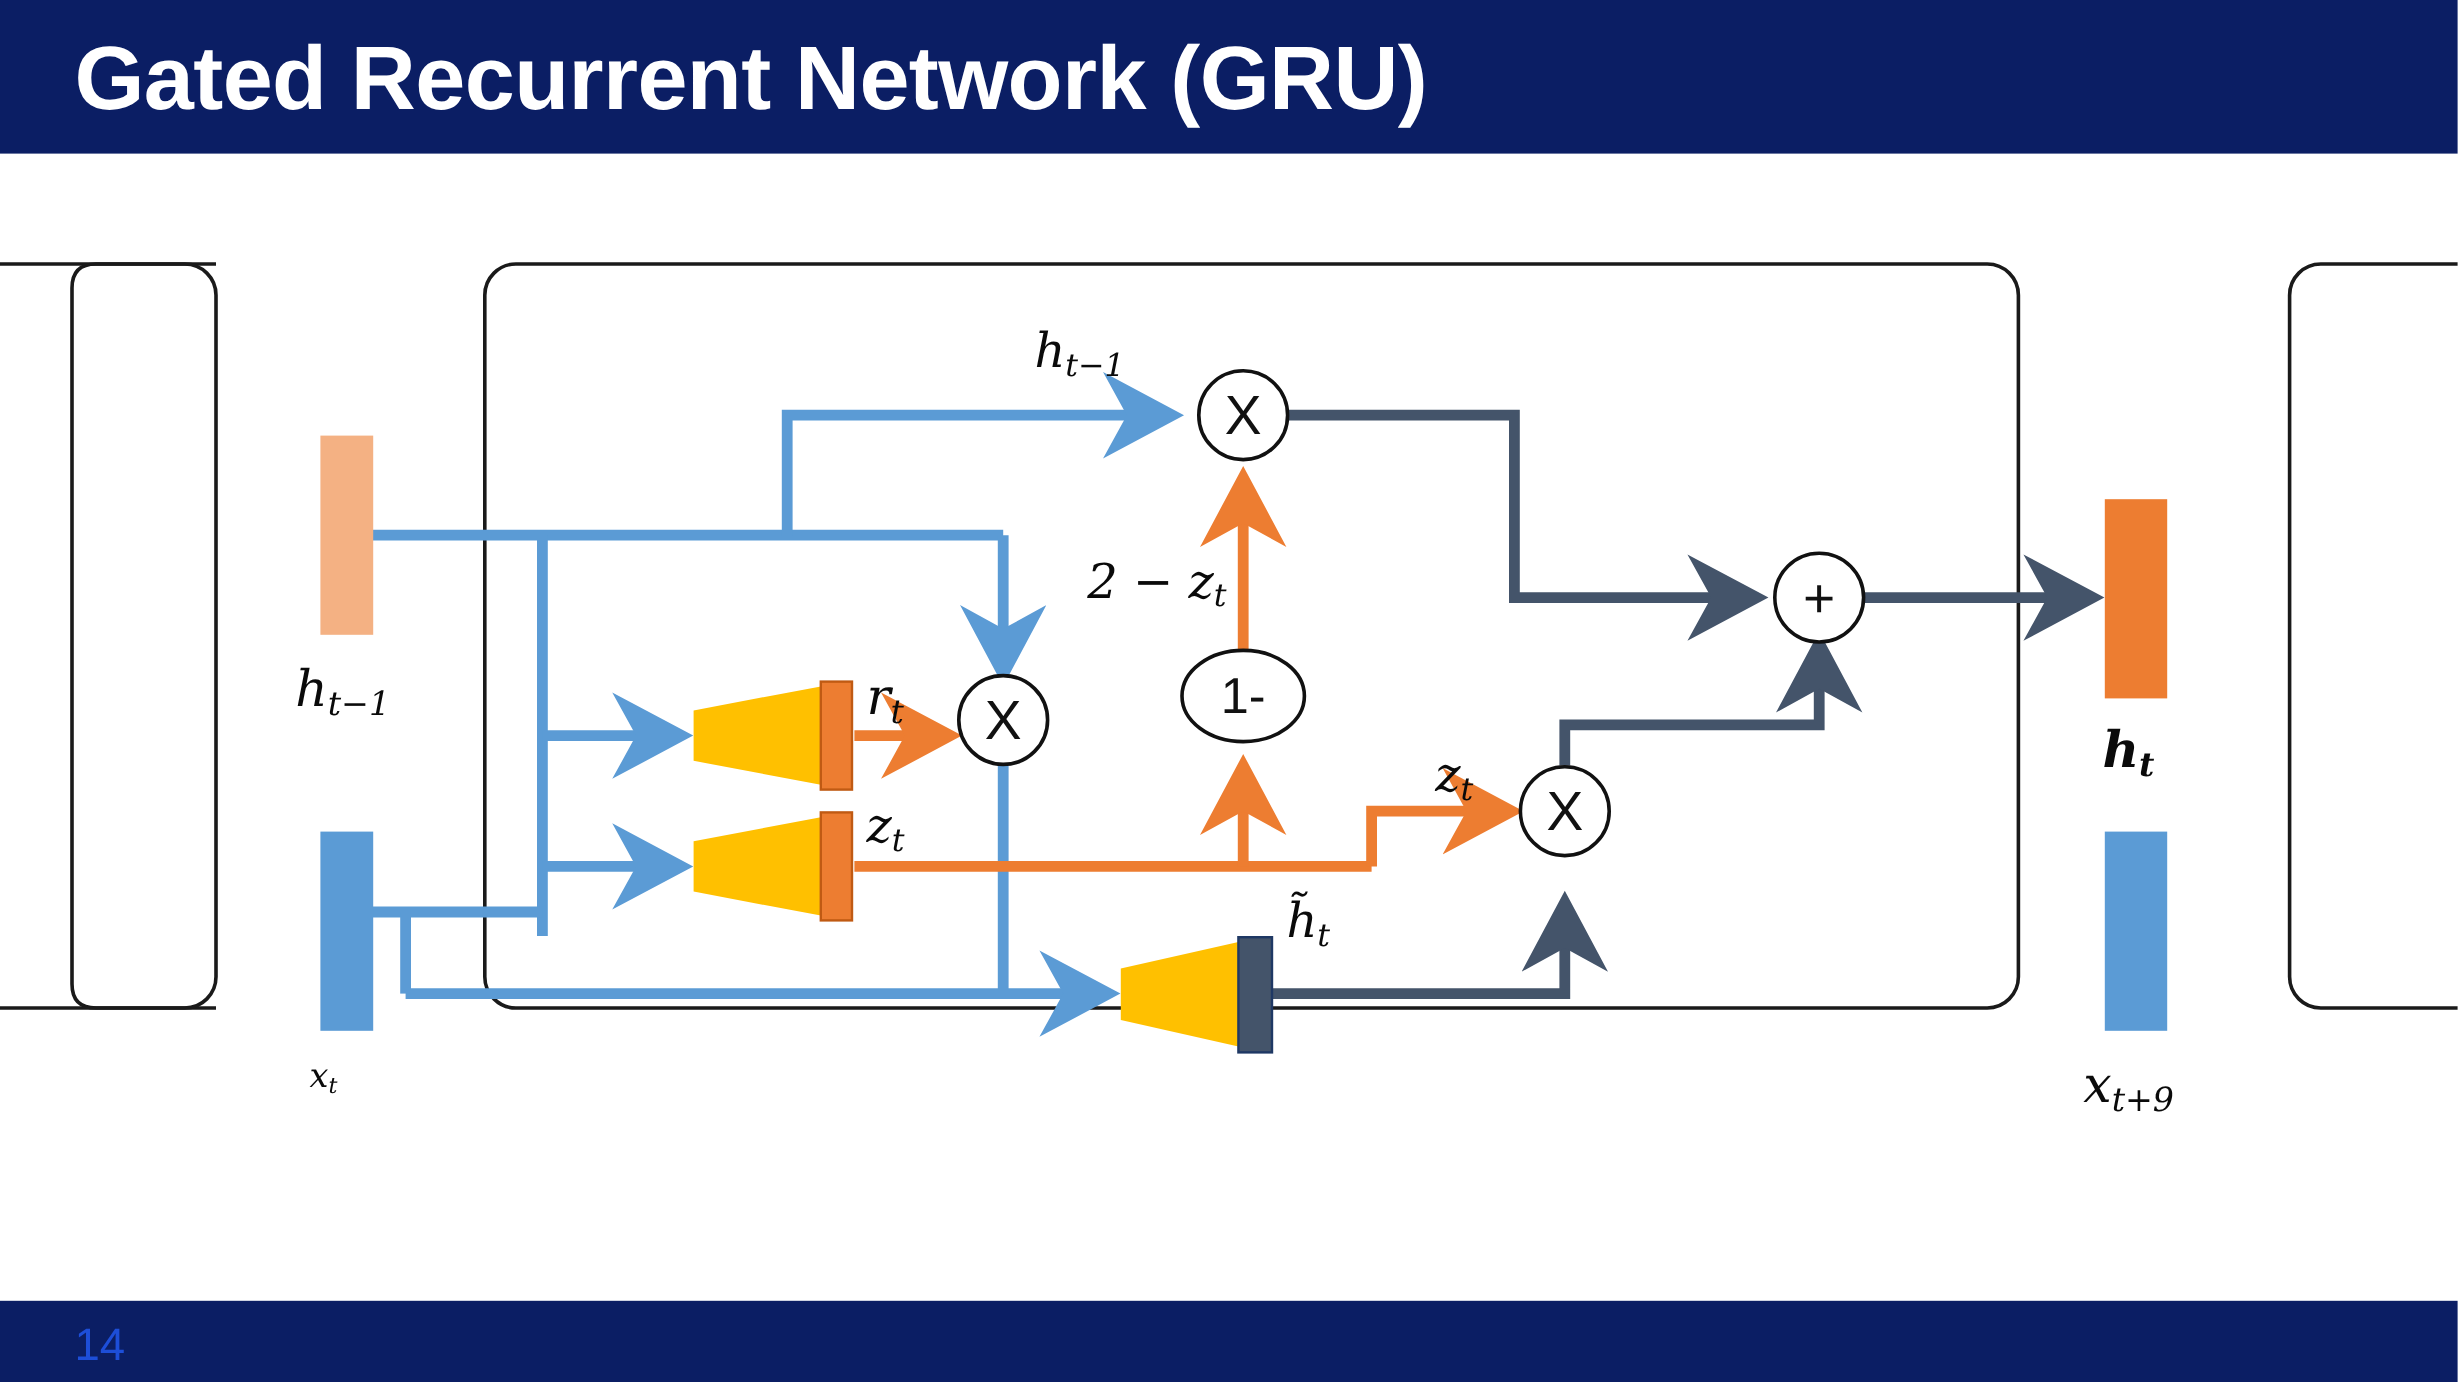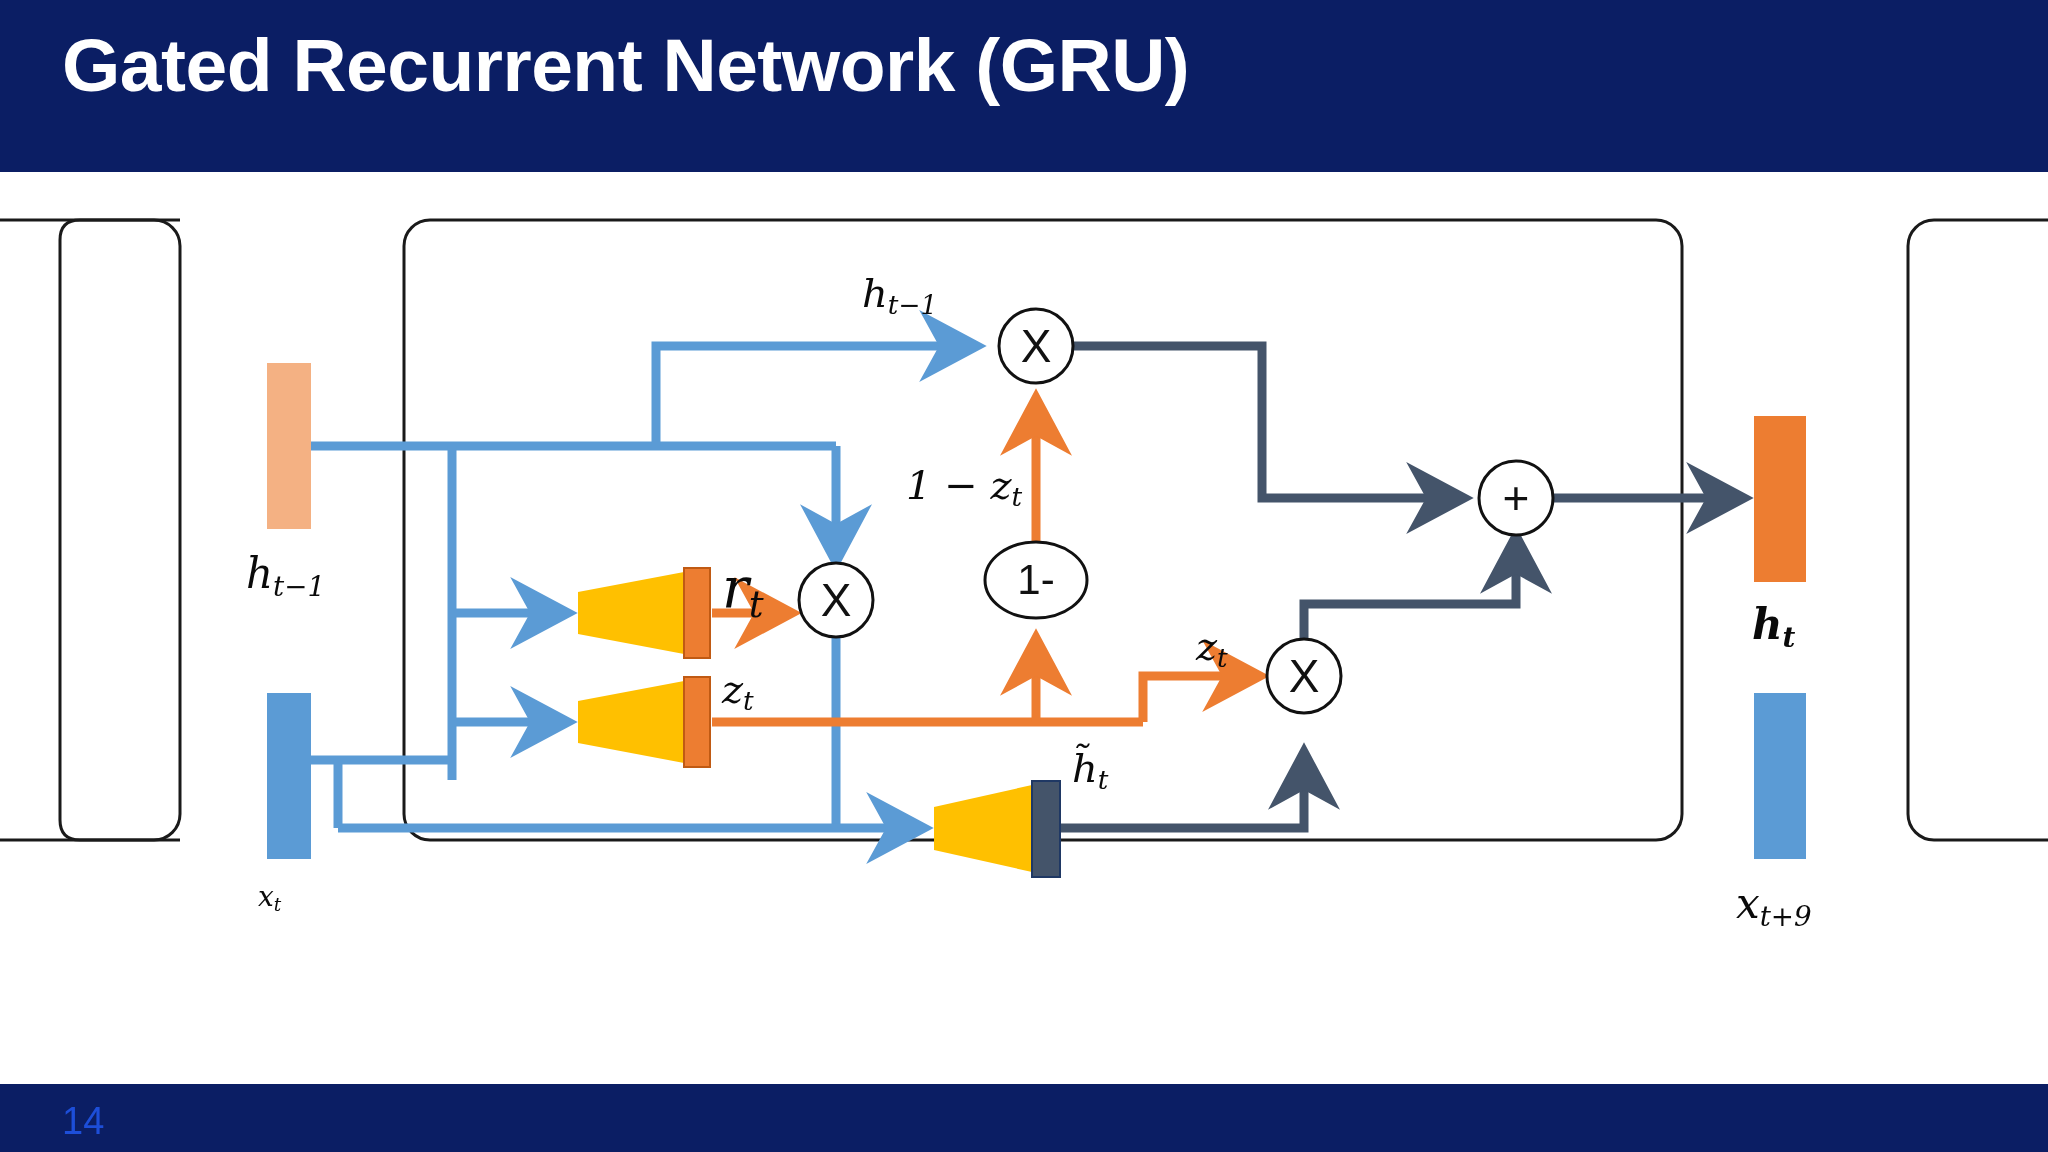--- a/index.html
+++ b/index.html
@@ -7,21 +7,21 @@
     width:2048px;height:1152px;
     background:#ffffff;
     font-family:"Liberation Sans", sans-serif;
     overflow:hidden;
     position:relative;
   }
   #slide{position:absolute;inset:0;background:#ffffff;}
 
   
   #header{
-    position:absolute;left:0;top:0;width:2048px;height:172px;
+    position:absolute;left:0;top:0;width:2048px;height:128px;
     background:#0b1e64;
   }
   #header-title{
     position:absolute;left:62px;top:22px;
     font-size:75px;font-weight:bold;color:#ffffff;
     font-family:"Liberation Sans", sans-serif;
     letter-spacing:-0.5px;white-space:nowrap;
   }
 
   
@@ -169,24 +169,24 @@
 
     <div class="mathlabel" style="left:1736px;top:723px;font-size:42px;">
       <span>x</span><sub>t+9</sub>
     </div>
 
     <div class="mathlabel" style="left:862px;top:113px;font-size:40px;">
       <span>h</span><sub>t−1</sub>
     </div>
 
     <div class="mathlabel" style="left:906px;top:305px;font-size:40px;">
-      <span>1 − z</span><sub>t</sub>
-    </div>
-
-    <div class="mathlabel" style="left:722px;top:400px;font-size:56px;">
+      <span>2 − z</span><sub>t</sub>
+    </div>
+
+    <div class="mathlabel" style="left:722px;top:400px;font-size:42px;">
       <span>r</span><sub>t</sub>
     </div>
 
     <div class="mathlabel" style="left:722px;top:509px;font-size:40px;">
       <span>z</span><sub>t</sub>
     </div>
 
     <div class="mathlabel" style="left:1196px;top:466px;font-size:40px;">
       <span>z</span><sub>t</sub>
     </div>

